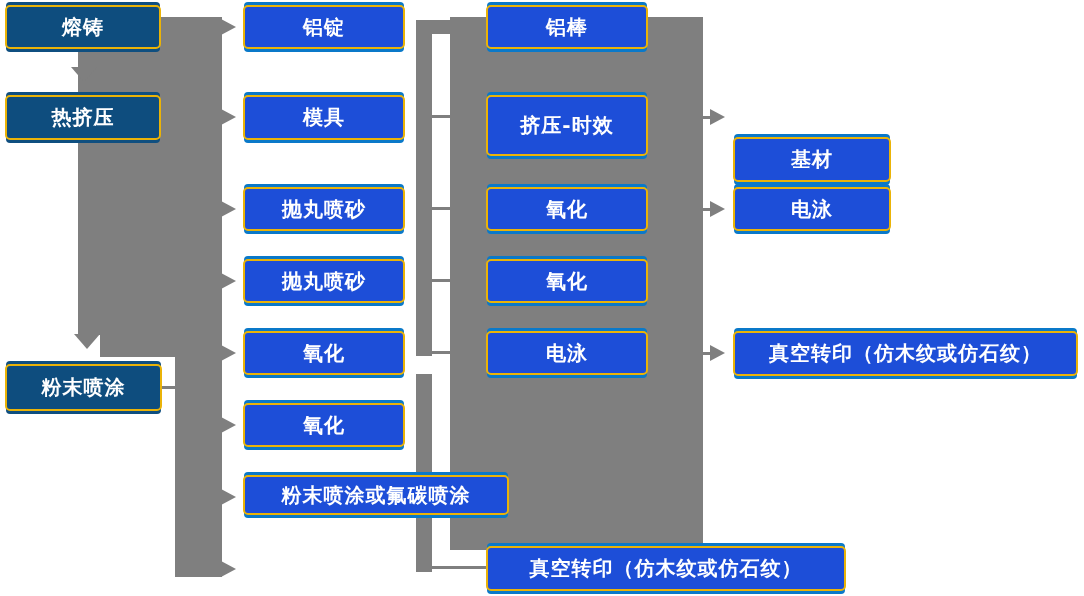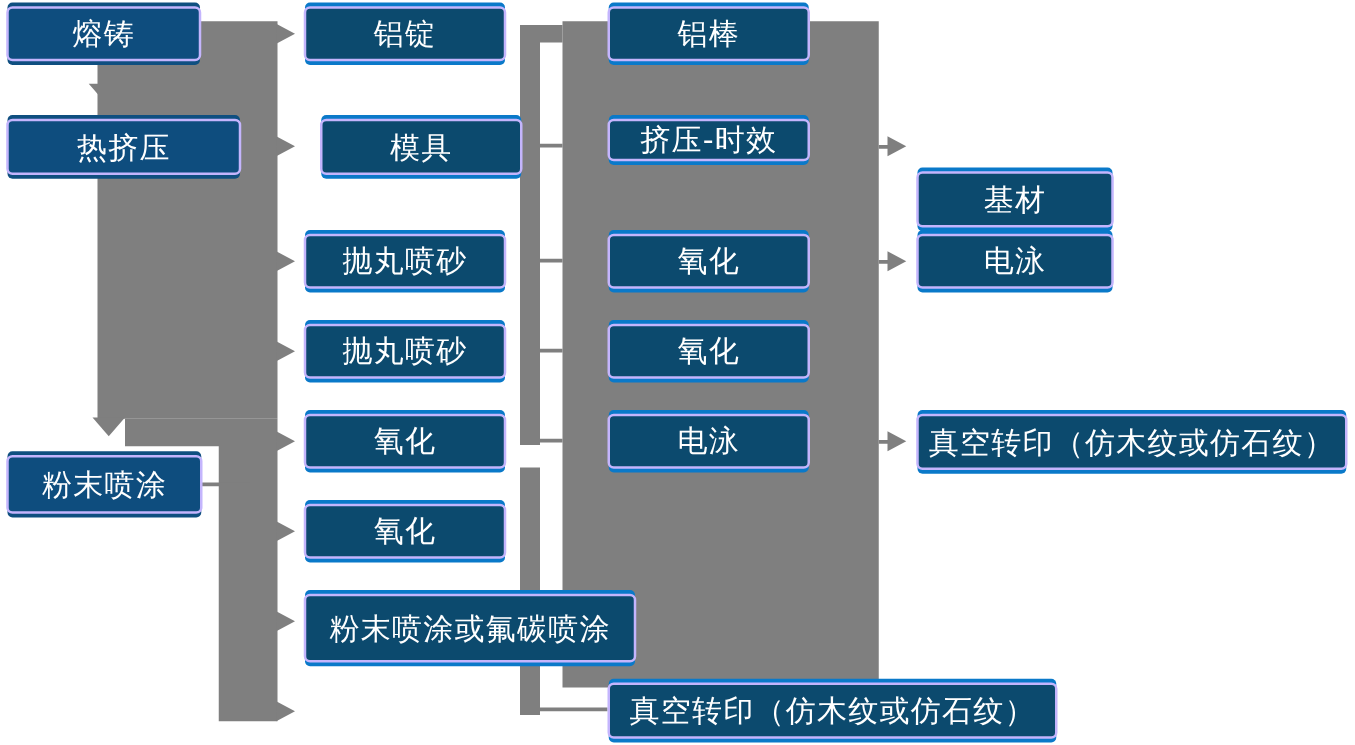--- a/index.html
+++ b/index.html
@@ -9,30 +9,30 @@
     background:#ffffff;
     font-family:"DejaVu Sans","Liberation Sans",sans-serif;
     overflow:hidden;
   }
   
   .node{
     position:absolute;
     display:flex;align-items:center;justify-content:center;
     box-sizing:border-box;
     color:#ffffff;
-    font-weight:normal;
-    font-size:24px;
+    font-weight:bold;
+    font-size:20px;
     letter-spacing:1px;
-    border:2px solid #c4b5fd;
+    border:2px solid #eab308;
     border-radius:5px;
     z-index:3;
     white-space:nowrap;
   }
   .node.bright{
-    background:#0c4a6e;
+    background:#1d4ed8;
     box-shadow:0 4px 0 -1px #0a79c9, 0 -4px 0 -1px #0a79c9;
   }
   .node.dark{
     background:#0e4d7e;
     box-shadow:0 4px 0 -1px #0f4f80, 0 -4px 0 -1px #0f4f80;
   }
   
   .conn{position:absolute;background:#7f7f7f;z-index:1;}
   .arr-right{
     position:absolute;width:0;height:0;z-index:1;
@@ -82,33 +82,33 @@
   <div class="conn" style="left:450px;top:17px;width:253px;height:533px;"></div>
 
   <div class="conn" style="left:703px;top:116px;width:9px;height:3px;"></div>
   <div class="arr-right" style="left:710px;top:109px;"></div>
   <div class="conn" style="left:703px;top:208px;width:9px;height:3px;"></div>
   <div class="arr-right" style="left:710px;top:201px;"></div>
   <div class="conn" style="left:703px;top:352px;width:9px;height:3px;"></div>
   <div class="arr-right" style="left:710px;top:345px;"></div>
 
   <div class="node dark" style="left:5px;top:5px;width:156px;height:44px;">熔铸</div>
-  <div class="node dark" style="left:5px;top:95px;width:188px;height:45px;">热挤压</div>
+  <div class="node dark" style="left:5px;top:95px;width:156px;height:45px;">热挤压</div>
   <div class="node dark" style="left:5px;top:364px;width:157px;height:47px;">粉末喷涂</div>
 
   <div class="node bright" style="left:243px;top:5px;width:162px;height:44px;">铝锭</div>
-  <div class="node bright" style="left:243px;top:95px;width:162px;height:45px;margin-left:13px;">模具</div>
+  <div class="node bright" style="left:243px;top:95px;width:162px;height:45px;">模具</div>
   <div class="node bright" style="left:243px;top:187px;width:162px;height:44px;">抛丸喷砂</div>
   <div class="node bright" style="left:243px;top:259px;width:162px;height:44px;">抛丸喷砂</div>
   <div class="node bright" style="left:243px;top:331px;width:162px;height:44px;">氧化</div>
   <div class="node bright" style="left:243px;top:403px;width:162px;height:44px;">氧化</div>
-  <div class="node bright" style="left:243px;top:475px;width:266px;height:55px;">粉末喷涂或氟碳喷涂</div>
+  <div class="node bright" style="left:243px;top:475px;width:266px;height:40px;">粉末喷涂或氟碳喷涂</div>
 
   <div class="node bright" style="left:486px;top:5px;width:162px;height:44px;">铝棒</div>
-  <div class="node bright" style="left:486px;top:95px;width:162px;height:34px;">挤压-时效</div>
+  <div class="node bright" style="left:486px;top:95px;width:162px;height:61px;">挤压-时效</div>
   <div class="node bright" style="left:486px;top:187px;width:162px;height:44px;">氧化</div>
   <div class="node bright" style="left:486px;top:259px;width:162px;height:44px;">氧化</div>
   <div class="node bright" style="left:486px;top:331px;width:162px;height:44px;">电泳</div>
   <div class="node bright" style="left:486px;top:546px;width:360px;height:45px;">真空转印（仿木纹或仿石纹）</div>
 
   <div class="node bright" style="left:733px;top:95px;width:158px;height:45px;margin-top:42px;">基材</div>
   <div class="node bright" style="left:733px;top:187px;width:158px;height:44px;">电泳</div>
   <div class="node bright" style="left:733px;top:331px;width:345px;height:45px;">真空转印（仿木纹或仿石纹）</div>
 
 </div>

